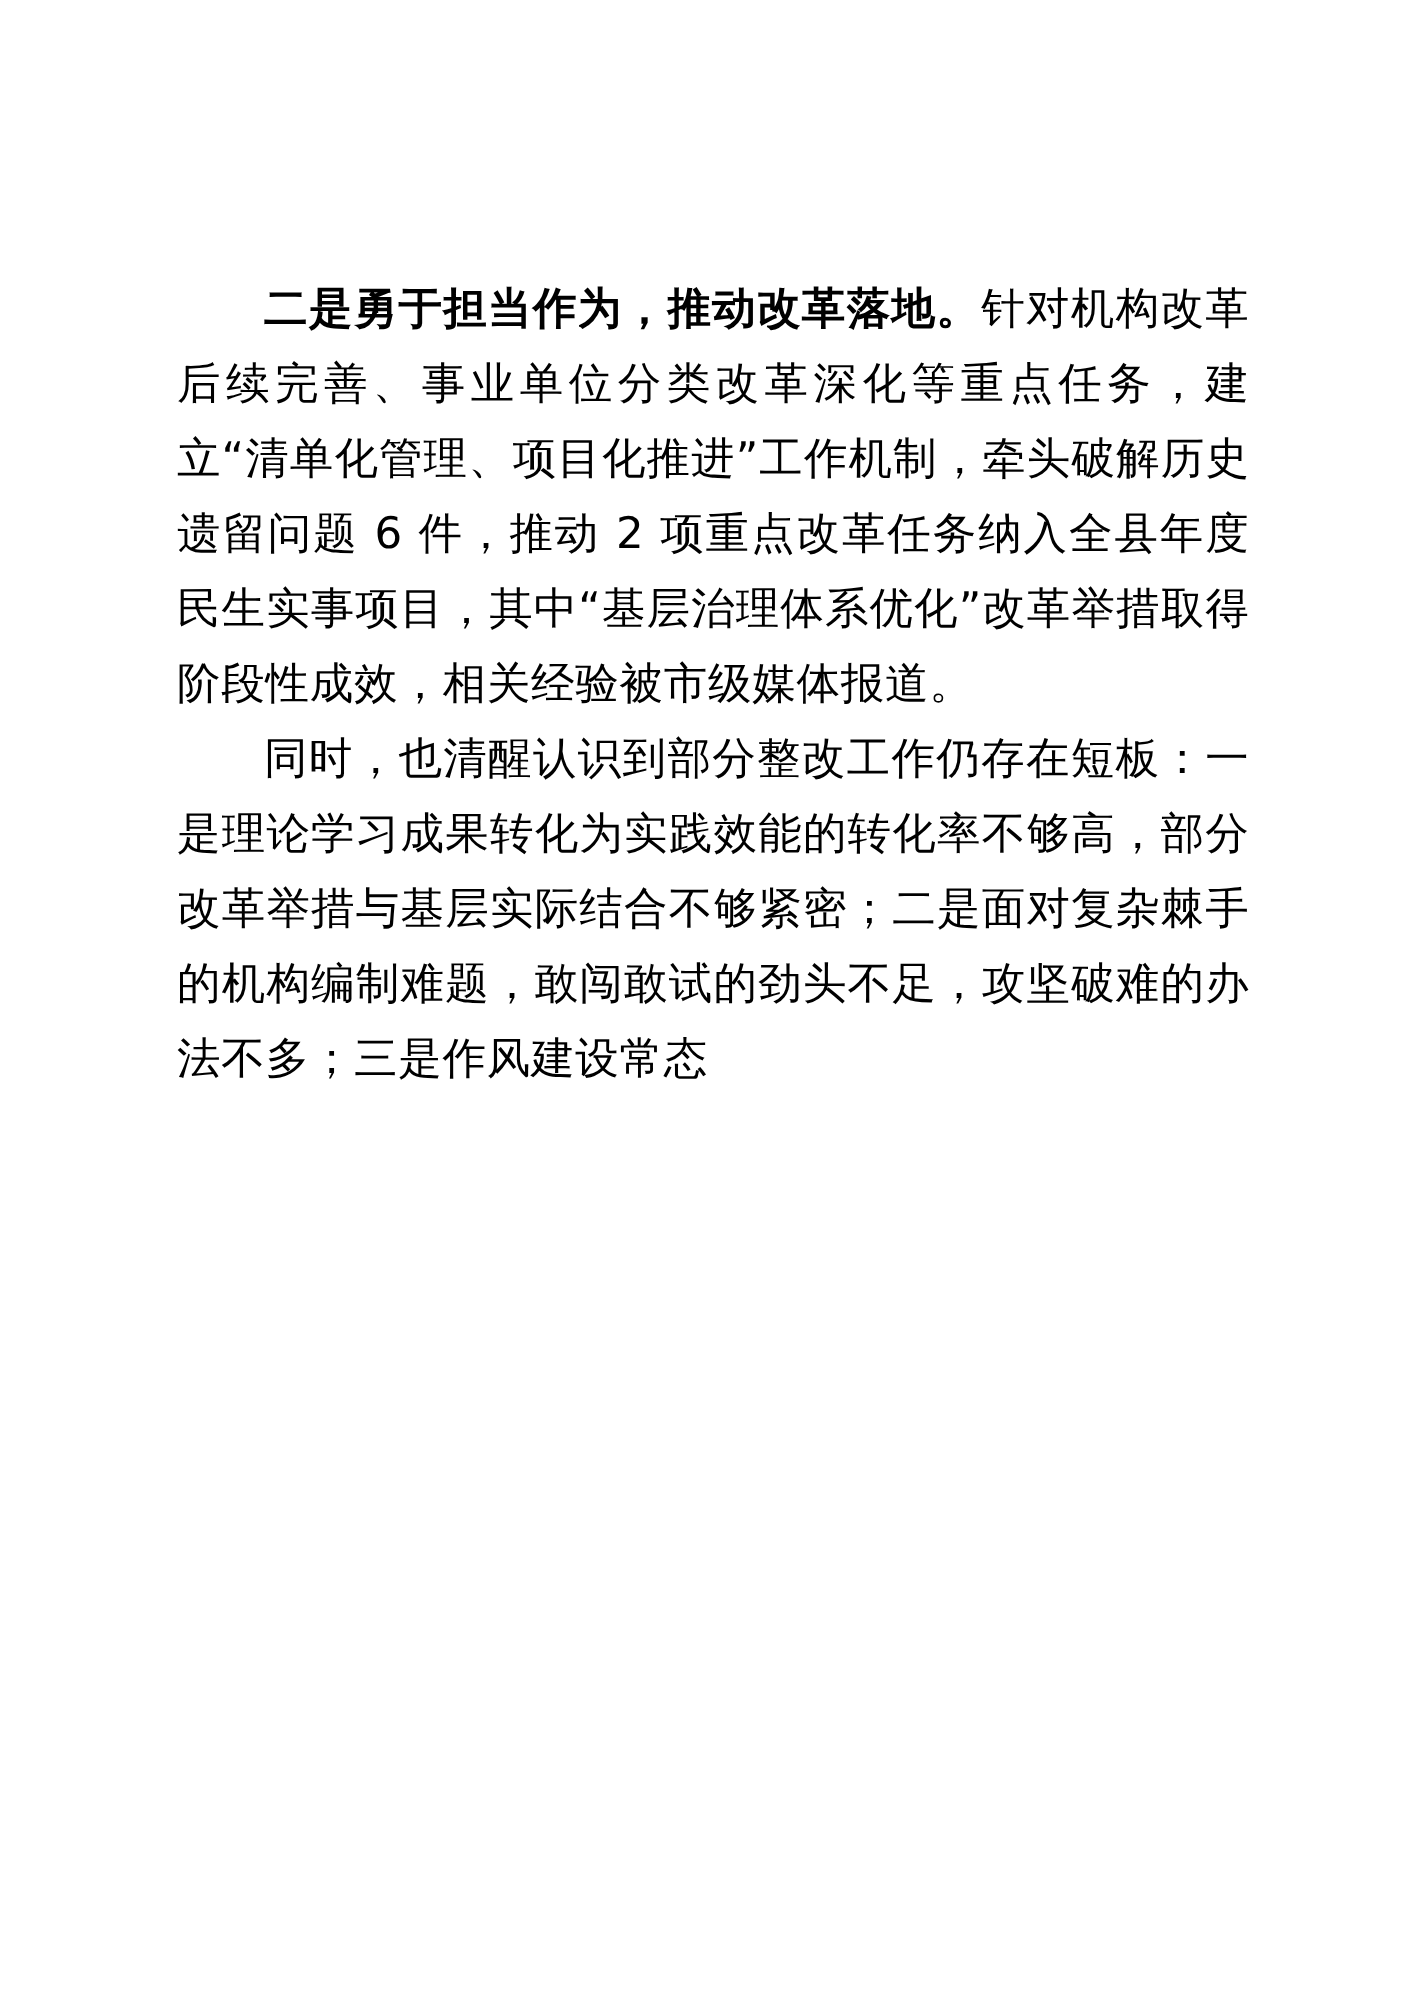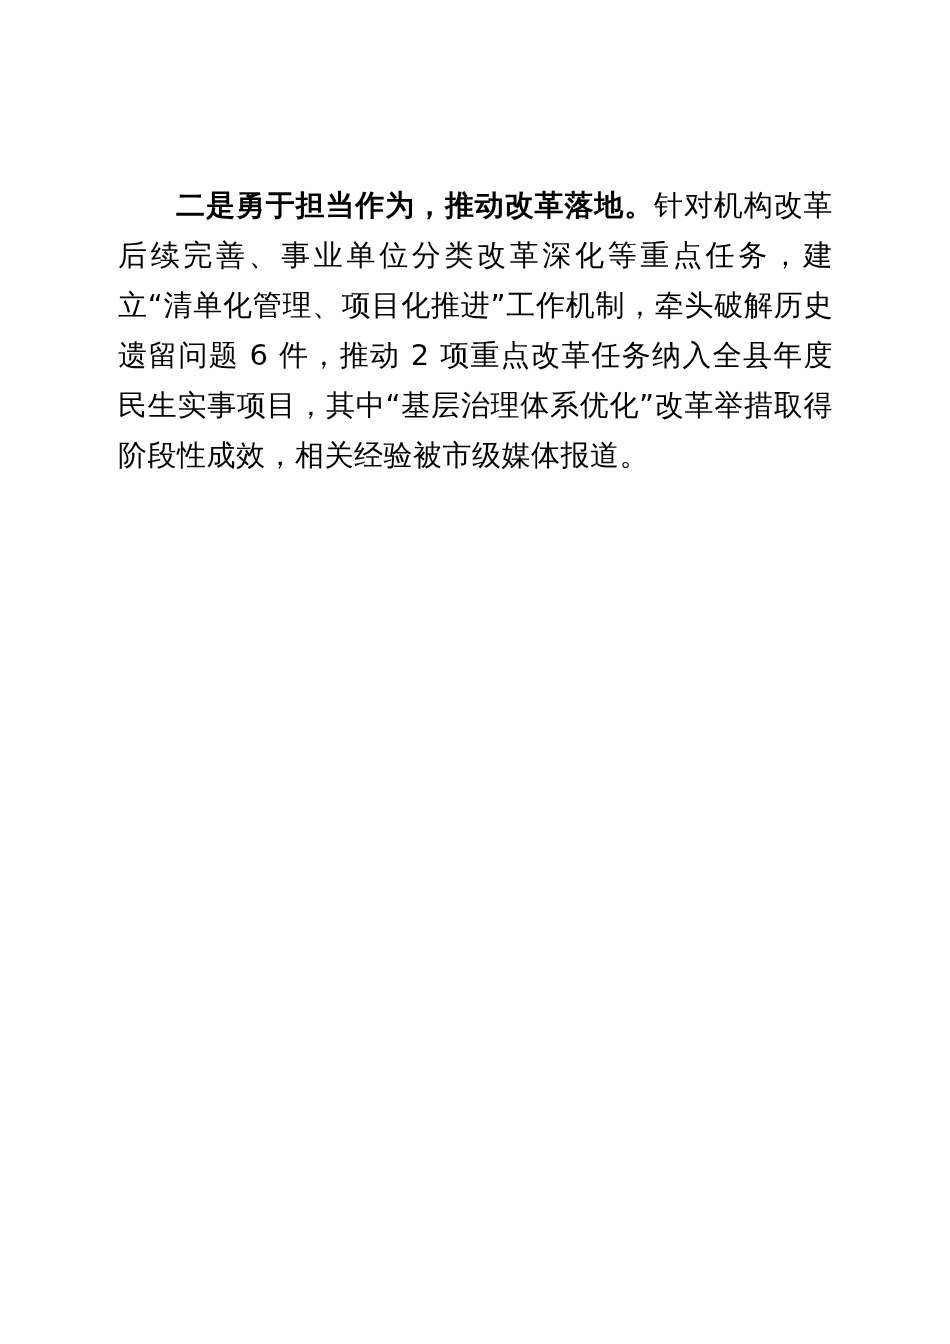--- a/index.html
+++ b/index.html
@@ -44,15 +44,16 @@
 </head>
 <body>
 
 <div class="page">
   <div class="content">
 
     <p class="para"><span class="lead">二是勇于担当作为，推动改革落地。</span><span class="body">针对机构改革后续完善、事业单位分类改革深化等重点任务，建立“清单化管理、项目化推进”工作机制，牵头破解历史遗留问题 6 件，推动 2 项重点改革任务纳入全县年度民生实事项目，其中“基层治理体系优化”改革举措取得阶段性成效，相关经验被市级媒体报道。</span></p>
 
 
 
+    <p class="para"><span class="lead"></span><span class="body">同时，也清醒认识到部分整改工作仍存在短板：一是理论学习成果转化为实践效能的转化率不够高，部分改革举措与基层实际结合不够紧密；二是面对复杂棘手的机构编制难题，敢闯敢试的劲头不足，攻坚破难的办法不多；三是作风建设常态</span></p>
 
   </div>
 </div>
 
 </body></html>

